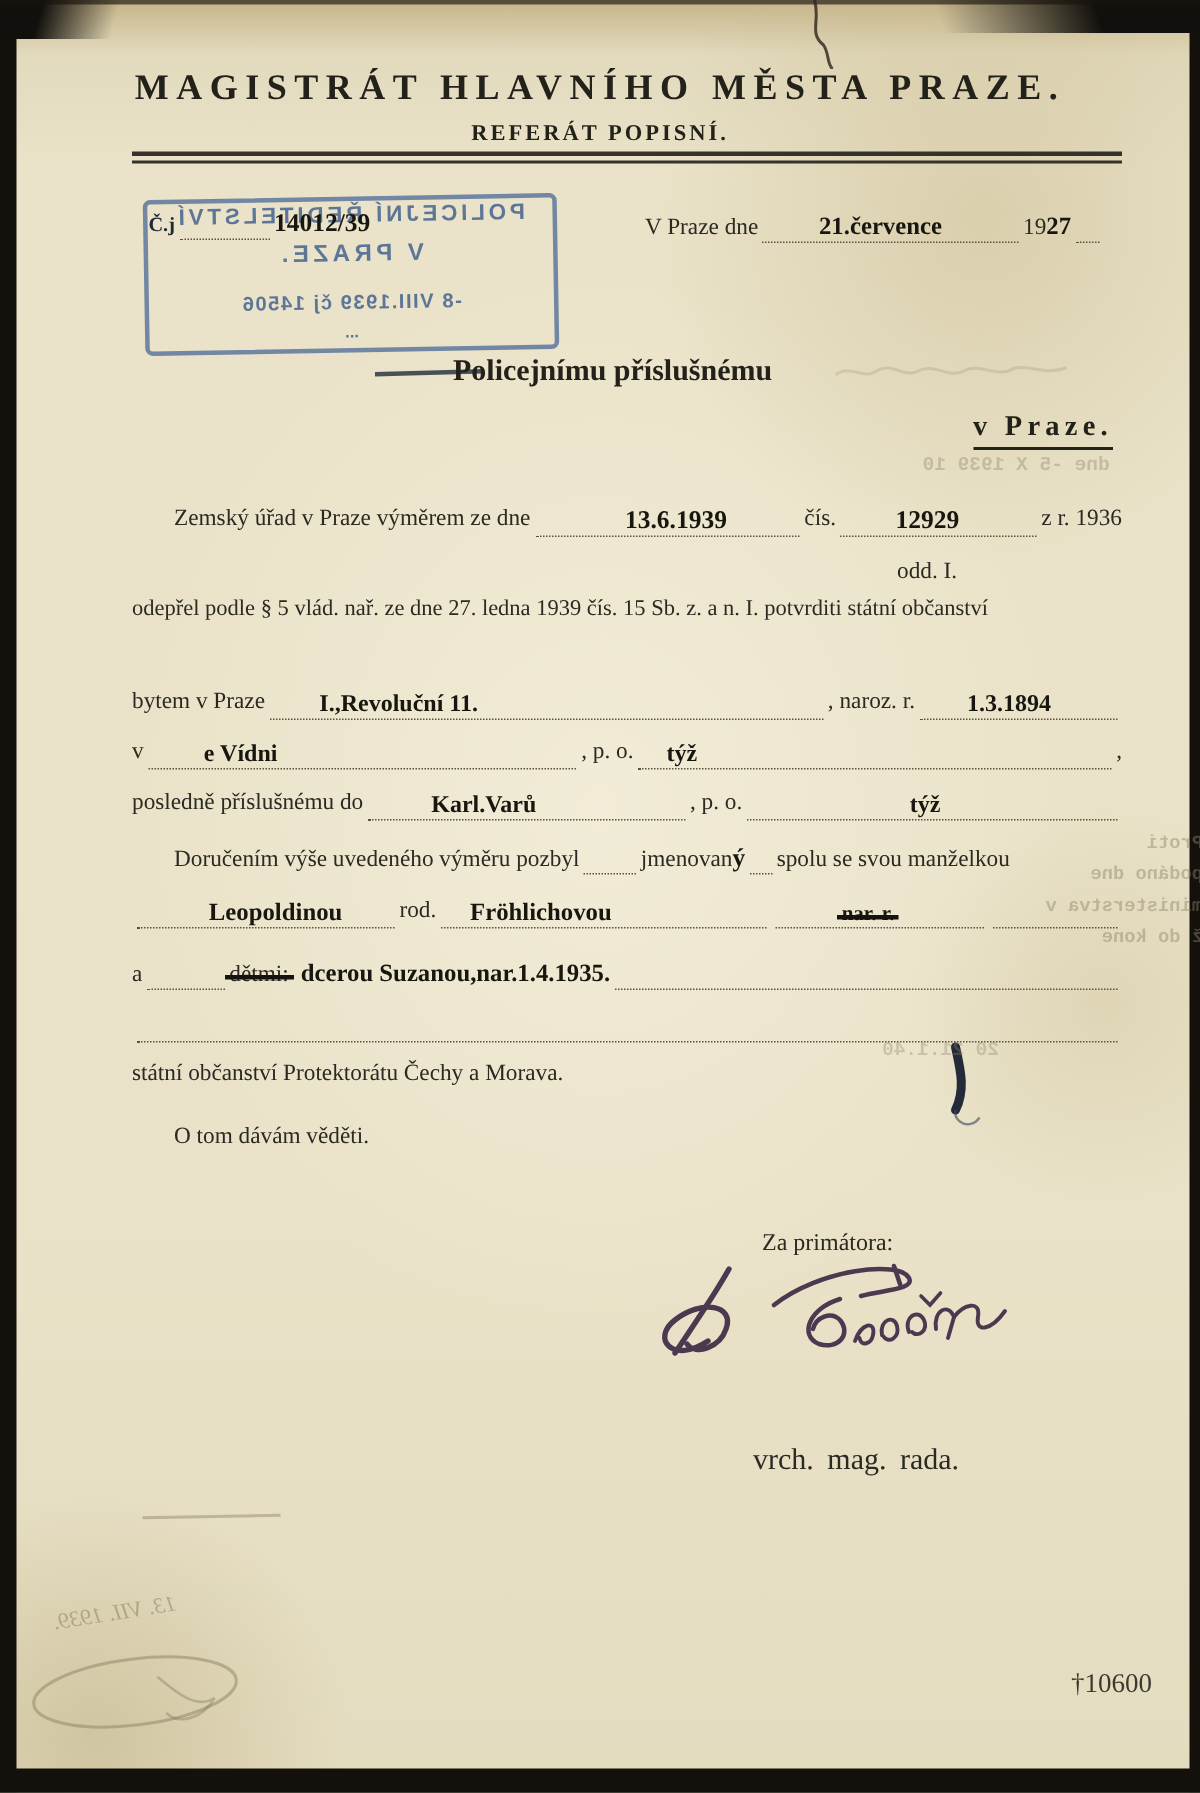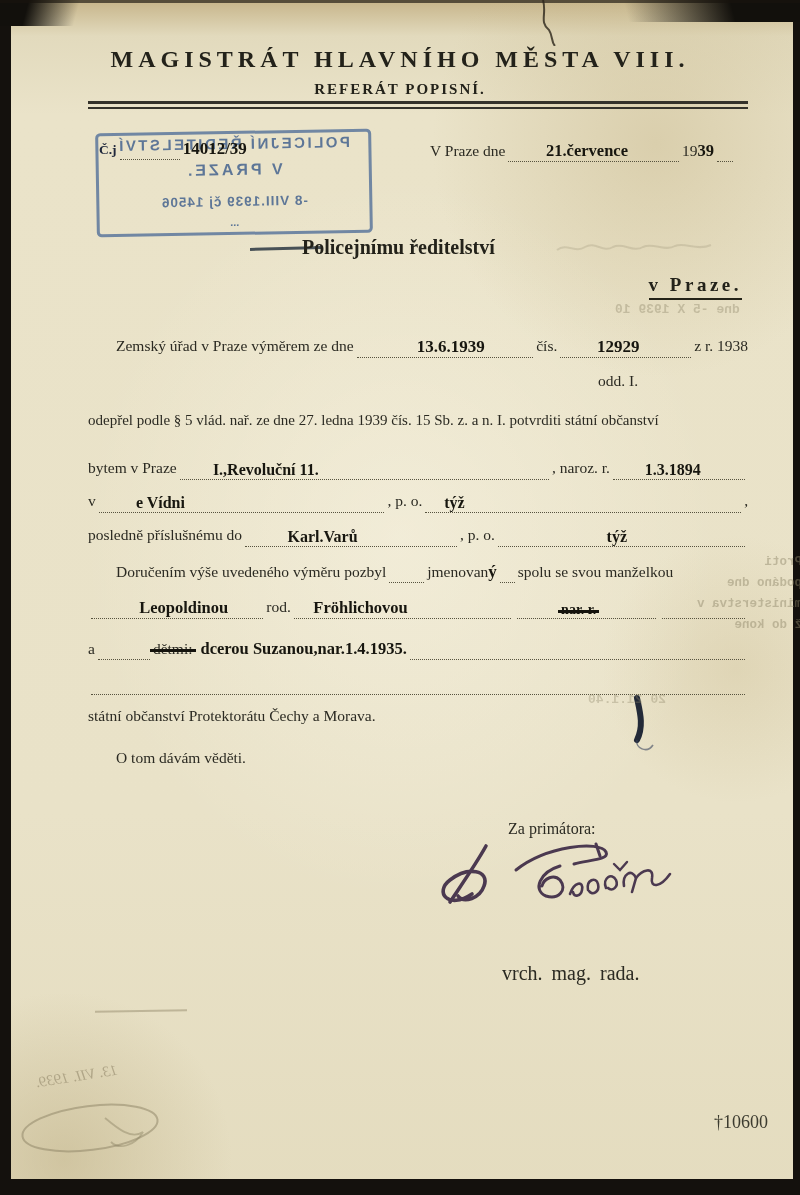--- a/index.html
+++ b/index.html
@@ -39,21 +39,21 @@
   <div class="edge abs" style="left:0;top:0;width:11px;height:1195px;"></div>
   <div class="edge abs" style="right:0;top:0;width:7px;height:1195px;"></div>
   <div class="edge abs" style="left:0;top:1179px;width:800px;height:16px;"></div>
   <div class="abs" style="left:0;top:0;width:96px;height:26px;background:linear-gradient(105deg,#12100c 28%,rgba(18,16,12,0) 78%);"></div>
   <div class="abs" style="right:0;top:0;width:200px;height:22px;background:linear-gradient(255deg,#12100c 34%,rgba(18,16,12,0) 86%);"></div>
   <div class="abs" style="left:0;top:0;width:800px;height:3px;background:rgba(24,20,14,.65);"></div>
   <svg class="abs" style="left:536px;top:0;" width="30" height="46">
     <path d="M7,0 C11,14 3,22 13,30 C17,36 15,42 19,46" stroke="rgba(44,38,26,.8)" stroke-width="2" fill="none"></path>
   </svg>
 
-  <div class="abs hdr-title">MAGISTRÁT HLAVNÍHO MĚSTA VIII.</div>
+  <div class="abs hdr-title">MAGISTRÁT HLAVNÍHO MĚSTA PRAZE.</div>
   <div class="abs hdr-sub">REFERÁT POPISNÍ.</div>
   <div class="abs rule" style="top:101px;height:2.6px;"></div>
   <div class="abs rule" style="top:107px;height:1.8px;"></div>
 
   <div class="abs stamp-box">
     <div class="mirror" style="position:absolute;inset:0;">
       <div class="stamp-line" style="top:1px;font-size:15px;letter-spacing:2.5px;">POLICEJNÍ ŘEDITELSTVÍ</div>
       <div class="stamp-line" style="top:27px;font-size:16px;letter-spacing:3px;">V PRAZE.</div>
       <div class="stamp-line" style="top:60px;font-size:13.5px;letter-spacing:1px;">-8 VIII.1939 čj 14506</div>
       <div class="stamp-line" style="top:82px;font-size:11px;">...</div>
@@ -65,44 +65,44 @@
     <span class="leader" style="max-width:60px;"></span>
     <span class="typed" style="font-size:17px;">14012/39</span>
   </div>
 
   <div class="row" style="left:430px;top:141px;right:auto;width:306px;">
     <span class="printed">V Praze dne</span>
     <span class="leader" style="min-width:140px;">
         <span class="typed" style="left:22%;font-size:16.5px;">21.července</span>
       </span>
     <span class="printed">19</span>
-    <span class="typed" style="font-size:16.5px;">39</span>
+    <span class="typed" style="font-size:16.5px;">27</span>
     <span class="leader" style="max-width:16px;"></span>
   </div>
 
   <div class="abs" style="left:250px;top:247px;width:72px;height:3px;background:#2c3742;transform:rotate(-1.5deg);opacity:.85;"></div>
-  <div class="abs printed" style="left:302px;top:236px;font-size:20px;font-weight:bold;color:#23221a;">Policejnímu ředitelství</div>
+  <div class="abs printed" style="left:302px;top:236px;font-size:20px;font-weight:bold;color:#23221a;">Policejnímu příslušnému</div>
   <div class="abs printed" style="right:58px;top:274px;font-size:19px;font-weight:bold;letter-spacing:3.5px;color:#23221a;border-bottom:2.6px solid #242318;padding-bottom:2px;">v Praze.</div>
 
   <div class="row" style="top:337px;">
     <span style="width:28px;"></span>
     <span class="printed">Zemský úřad v Praze výměrem ze dne</span>
     <span class="leader" style="flex-grow:1.35;">
         <span class="typed" style="left:34%;font-size:17px;">13.6.1939</span>
       </span>
     <span class="printed">čís.</span>
     <span class="leader" style="flex-grow:1;">
         <span class="typed" style="left:28%;font-size:17px;">12929</span>
       </span>
-    <span class="printed">z r. 1938</span>
+    <span class="printed">z r. 1936</span>
   </div>
 
   <div class="abs printed" style="left:598px;top:372px;">odd. I.</div>
 
-  <div class="row" style="top:398px;margin-top:14px;">
+  <div class="row" style="top:398px;">
     <span class="printed" style="font-size:15px;">odepřel podle § 5 vlád. nař. ze dne 27. ledna 1939 čís. 15 Sb. z. a n. I. potvrditi státní občanství</span>
   </div>
 
 
   <div class="row" style="top:459px;">
     <span class="printed">bytem v Praze</span>
     <span class="leader" style="flex-grow:2.4;">
         <span class="typed" style="left:9%;font-size:16px;">I.,Revoluční 11.</span>
       </span>
     <span class="printed">, naroz. r.</span>

